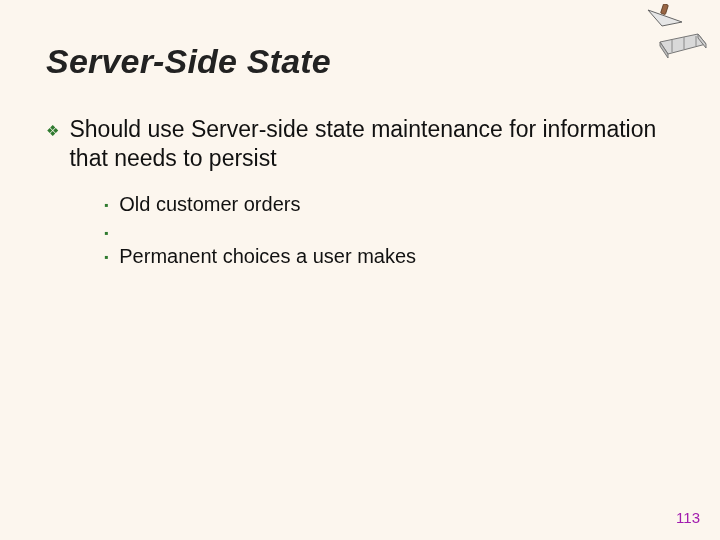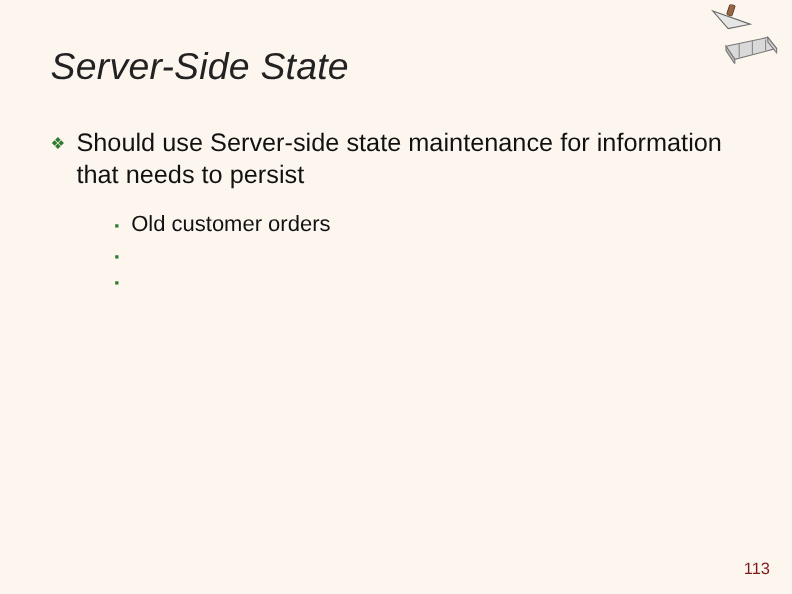--- a/index.html
+++ b/index.html
@@ -16,21 +16,21 @@
   .slide {
     box-sizing: border-box;
     width: 720px;
     height: 540px;
     padding: 42px 46px 0 46px;
     position: relative;
   }
   .title {
     font-size: 34px;
     font-style: italic;
-    font-weight: 400;
+    font-weight: 700;
     margin-bottom: 34px;
     color: #222;
     letter-spacing: 0.2px;
   }
   .level1 {
     font-size: 23px;
     line-height: 1.28;
     display: flex;
     align-items: flex-start;
     margin-bottom: 16px;
@@ -58,21 +58,21 @@
     font-size: 12px;
     margin-right: 11px;
     margin-top: 7px;
     flex-shrink: 0;
   }
   .page-number {
     position: absolute;
     bottom: 14px;
     right: 20px;
     font-size: 15px;
-    color: #7f1d1d;
+    color: #a21caf;
   }
   .corner-icon {
     position: absolute;
     top: 4px;
     right: 10px;
     width: 72px;
     height: 54px;
   }
 </style>
 </head>
@@ -105,17 +105,18 @@
   <div class="level2-list">
     <div class="level2">
       <span class="bullet-square">▪</span>
       <span>Old customer orders</span>
     </div>
     <div class="level2">
       <span class="bullet-square">▪</span>
     </div>
     <div class="level2">
       <span class="bullet-square">▪</span>
+      <span>Permanent choices a user makes</span>
     </div>
   </div>
 
   <div class="page-number">113</div>
 </div>
 
 </body></html>

